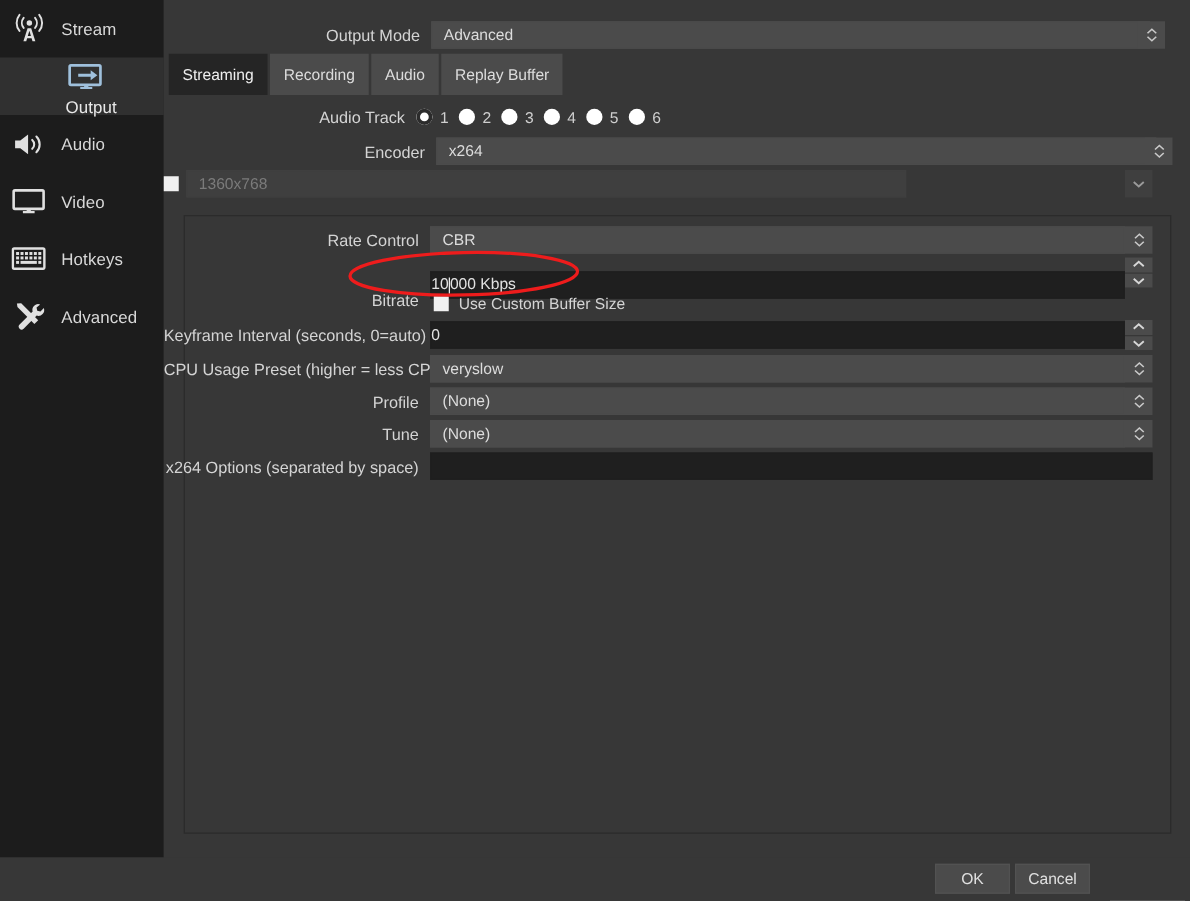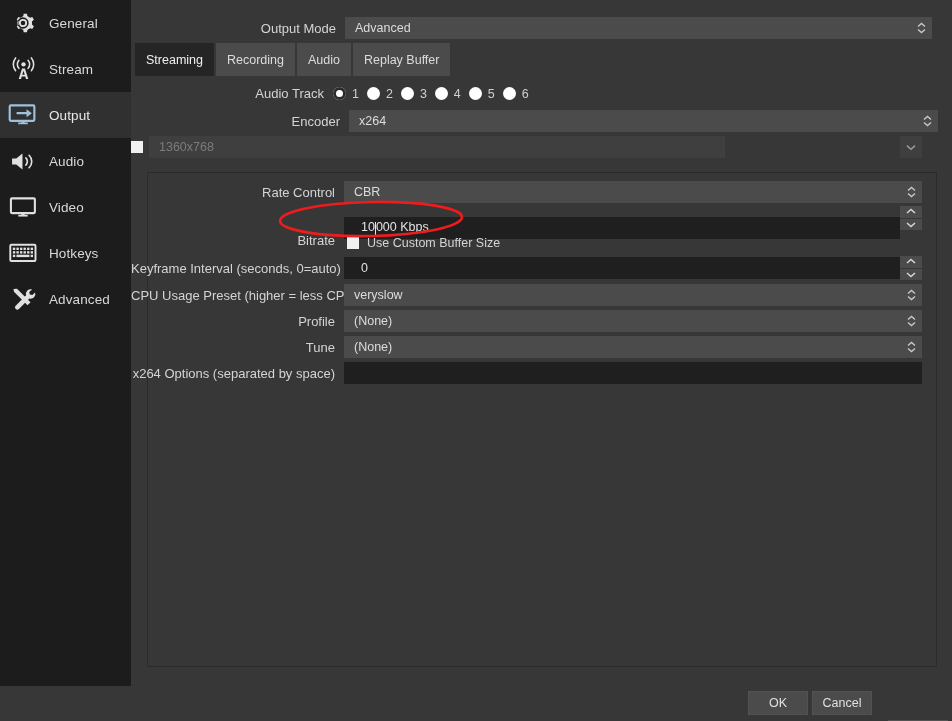--- a/index.html
+++ b/index.html
@@ -17,21 +17,21 @@
     width: 131px; height: 686px;
     background: #1c1c1c;
   }
   .nav-item {
     position: relative;
     height: 46px;
     display: flex; align-items: center;
     padding-left: 6px;
     cursor: pointer;
   }
-  .nav-item.active { background: #303030; }
+  .nav-item.active { background: #303030; flex-direction: column; }
   .nav-ico {
     width: 34px; height: 32px;
     display: flex; align-items: center; justify-content: center;
     flex: none;
   }
   .nav-label {
     margin-left: 9px;
     font-size: 13.5px;
     color: #d8d8d8;
     letter-spacing: .1px;
@@ -63,21 +63,21 @@
   .combo.disabled { background: #3f3f3f; border-color: #3f3f3f; color: #7b7b7b; }
 
   
   .tinput {
     height: 22px;
     background: #1f1f1f;
     border: 1px solid #1f1f1f;
     color: #e2e2e2;
     font-size: 12.5px;
     display: flex; align-items: center;
-    padding-left: 16px;
+    padding-left: 0;
     cursor: text;
   }
 
   
   .spin-combined {
     position: absolute;
     width: 22px; height: 22px;
     background: #4b4b4b;
     display: flex; flex-direction: column;
     align-items: center; justify-content: center;
@@ -168,29 +168,20 @@
   
   #annot { position: absolute; left: 0; top: 0; width: 952px; height: 721px; pointer-events: none; }
 </style>
 </head>
 <body>
 
 <div id="app">
 
   <div id="sidebar">
 
-    <div class="nav-item">
-      <span class="nav-ico">
-        <svg width="26" height="26" viewBox="0 0 24 24">
-          <path fill="#e0e0e0" d="M12 8.2a3.8 3.8 0 1 0 0 7.6 3.8 3.8 0 0 0 0-7.6zm0 5.9a2.1 2.1 0 1 1 0-4.2 2.1 2.1 0 0 1 0 4.2z"></path>
-          <path fill="#e0e0e0" d="M20.4 13.6l-.1-1.6.1-1.6 1.7-1.3-1.5-2.7-2 .7-2.6-1.5-.3-2.1h-3.1l-.3 2.1-2.6 1.5-2-.7L6.2 9.1l1.7 1.3-.1 1.6.1 1.6-1.7 1.3 1.5 2.7 2-.7 2.6 1.5.3 2.1h3.1l.3-2.1 2.6-1.5 2 .7 1.5-2.7zM12 17.2a5.2 5.2 0 1 1 0-10.4 5.2 5.2 0 0 1 0 10.4z"></path>
-        </svg>
-      </span>
-      <span class="nav-label">General</span>
-    </div>
 
     <div class="nav-item">
       <span class="nav-ico">
         <svg width="27" height="26" viewBox="0 0 26 24">
           <circle cx="13" cy="7.5" r="2.1" fill="#e0e0e0"></circle>
           <path fill="none" stroke="#e0e0e0" stroke-width="1.5" stroke-linecap="round" d="M8.6 3.6a6.2 6.2 0 0 0 0 7.8M17.4 3.6a6.2 6.2 0 0 1 0 7.8"></path>
           <path fill="none" stroke="#e0e0e0" stroke-width="1.5" stroke-linecap="round" d="M5.4 1.3a9.8 9.8 0 0 0 0 12.4M20.6 1.3a9.8 9.8 0 0 1 0 12.4"></path>
           <path fill="#e0e0e0" d="M11.6 11.6h2.8l3.2 10h-2.2l-.7-2.3h-3.4l-.7 2.3H8.4zM11.8 17.6h2.4l-1.2-4z"></path>
         </svg>
       </span>

